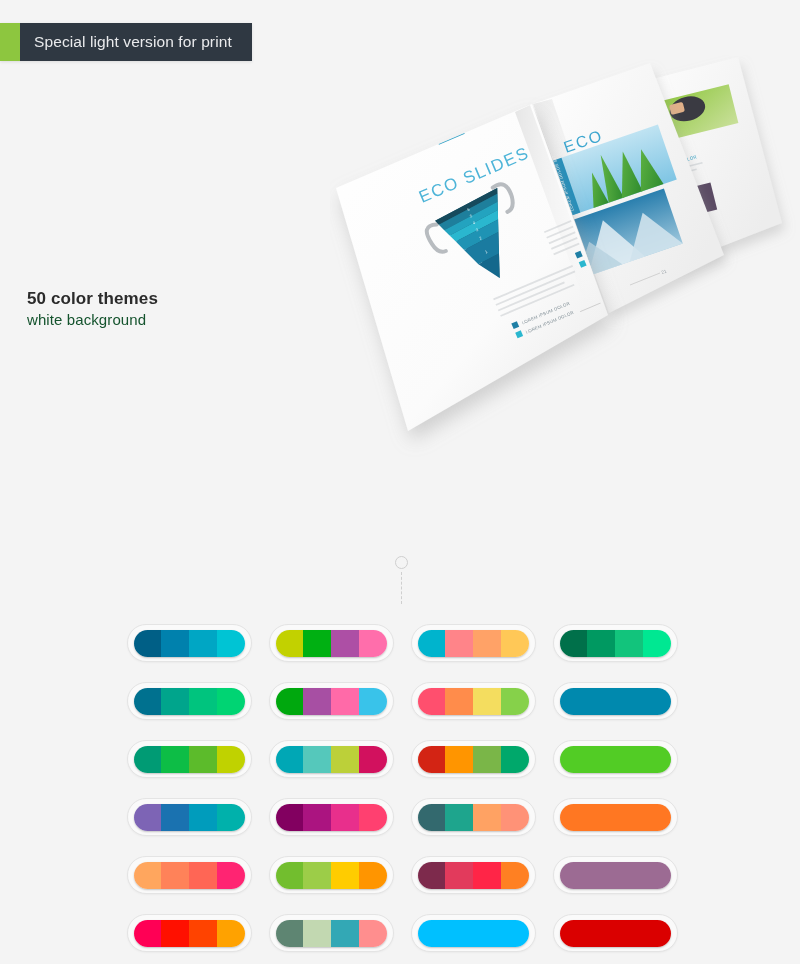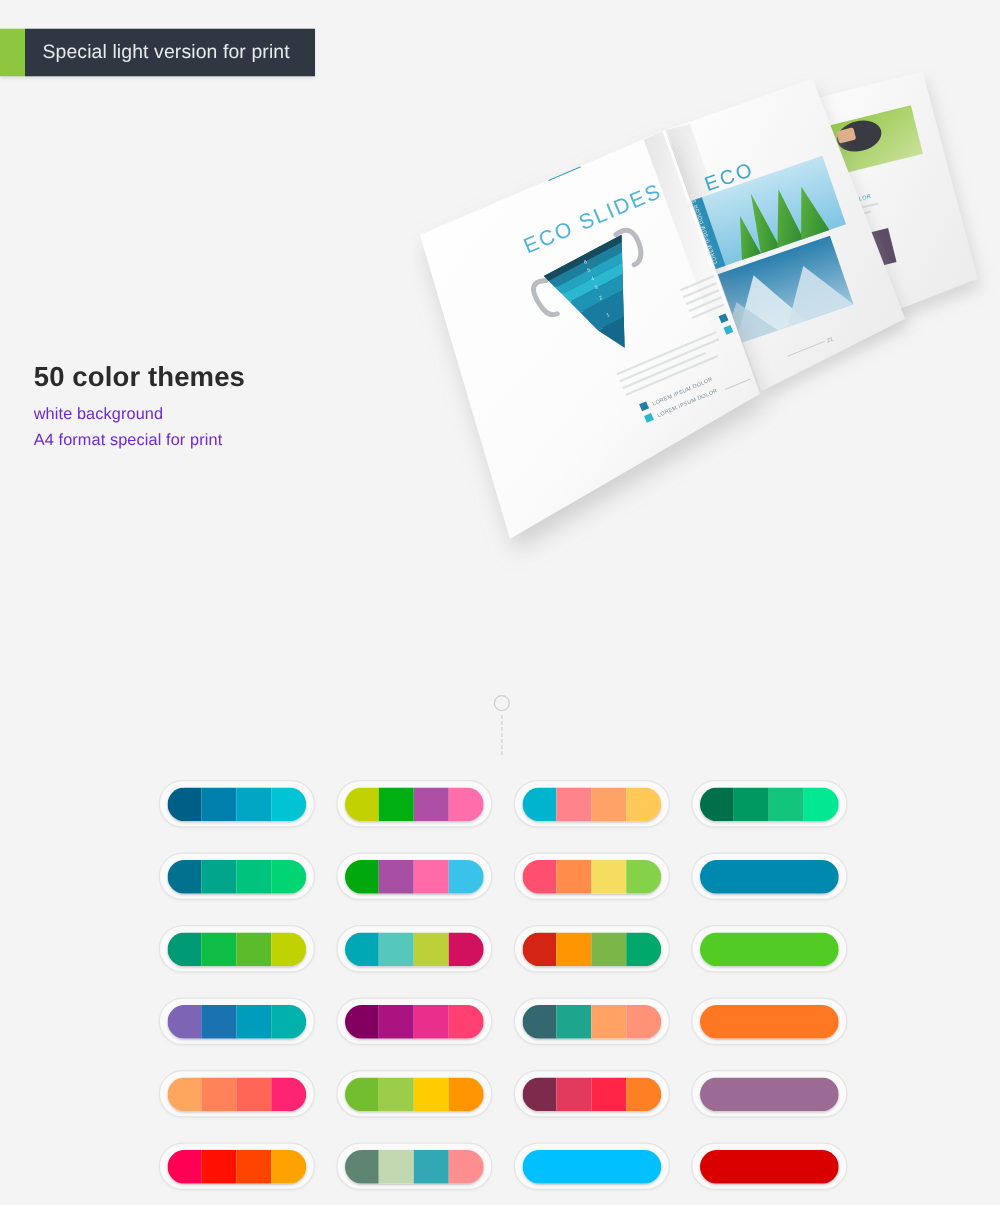--- a/index.html
+++ b/index.html
@@ -25,24 +25,24 @@
     padding: 0 20px 0 14px;
   }
   .banner-text {
     color: #e9eaec; font-size: 15.5px; letter-spacing: 0.1px;
     white-space: nowrap;
   }
 
   
   .desc { position: absolute; left: 27px; top: 289px; width: 300px; }
   .desc-title {
-    font-size: 22px; font-weight: bold; color: #2b2b2b;
-    letter-spacing: 0.1px; margin-bottom: 5px;
-  }
-  .desc-line { font-size: 13px; color: #6d28d9; line-height: 21px; letter-spacing: .1px; }
+    font-size: 17px; font-weight: bold; color: #2b2b2b;
+    letter-spacing: 0.1px; 
+  }
+  .desc-line { font-size: 15px; color: #14532d; line-height: 21px; letter-spacing: .1px; }
 
   
   .mockup { position: absolute; left: 330px; top: 55px; width: 470px; height: 410px; }
   .mockup svg { display: block; }
 
   
   .caption {
     position: absolute; top: 492px; left: 0; width: 800px;
     text-align: center; font-size: 17px; color: #8a8a8a; letter-spacing: .2px;
   }
@@ -88,21 +88,20 @@
   <div class="banner">
     <div class="banner-accent"></div>
     <div class="banner-body">
       <span class="banner-text">Special light version for print</span>
     </div>
   </div>
 
   <div class="desc">
     <div class="desc-title">50 color themes</div>
     <div class="desc-line">white background</div>
-    <div class="desc-line">A4 format special for print</div>
   </div>
 
   <div class="mockup">
     <svg width="470" height="410" viewBox="0 0 470 410">
       <defs>
         <linearGradient id="pgGrad" x1="0" y1="0" x2="1" y2="1">
           <stop offset="0" stop-color="#ffffff"></stop>
           <stop offset="0.62" stop-color="#fbfbfb"></stop>
           <stop offset="1" stop-color="#e8e8e8"></stop>
         </linearGradient>

